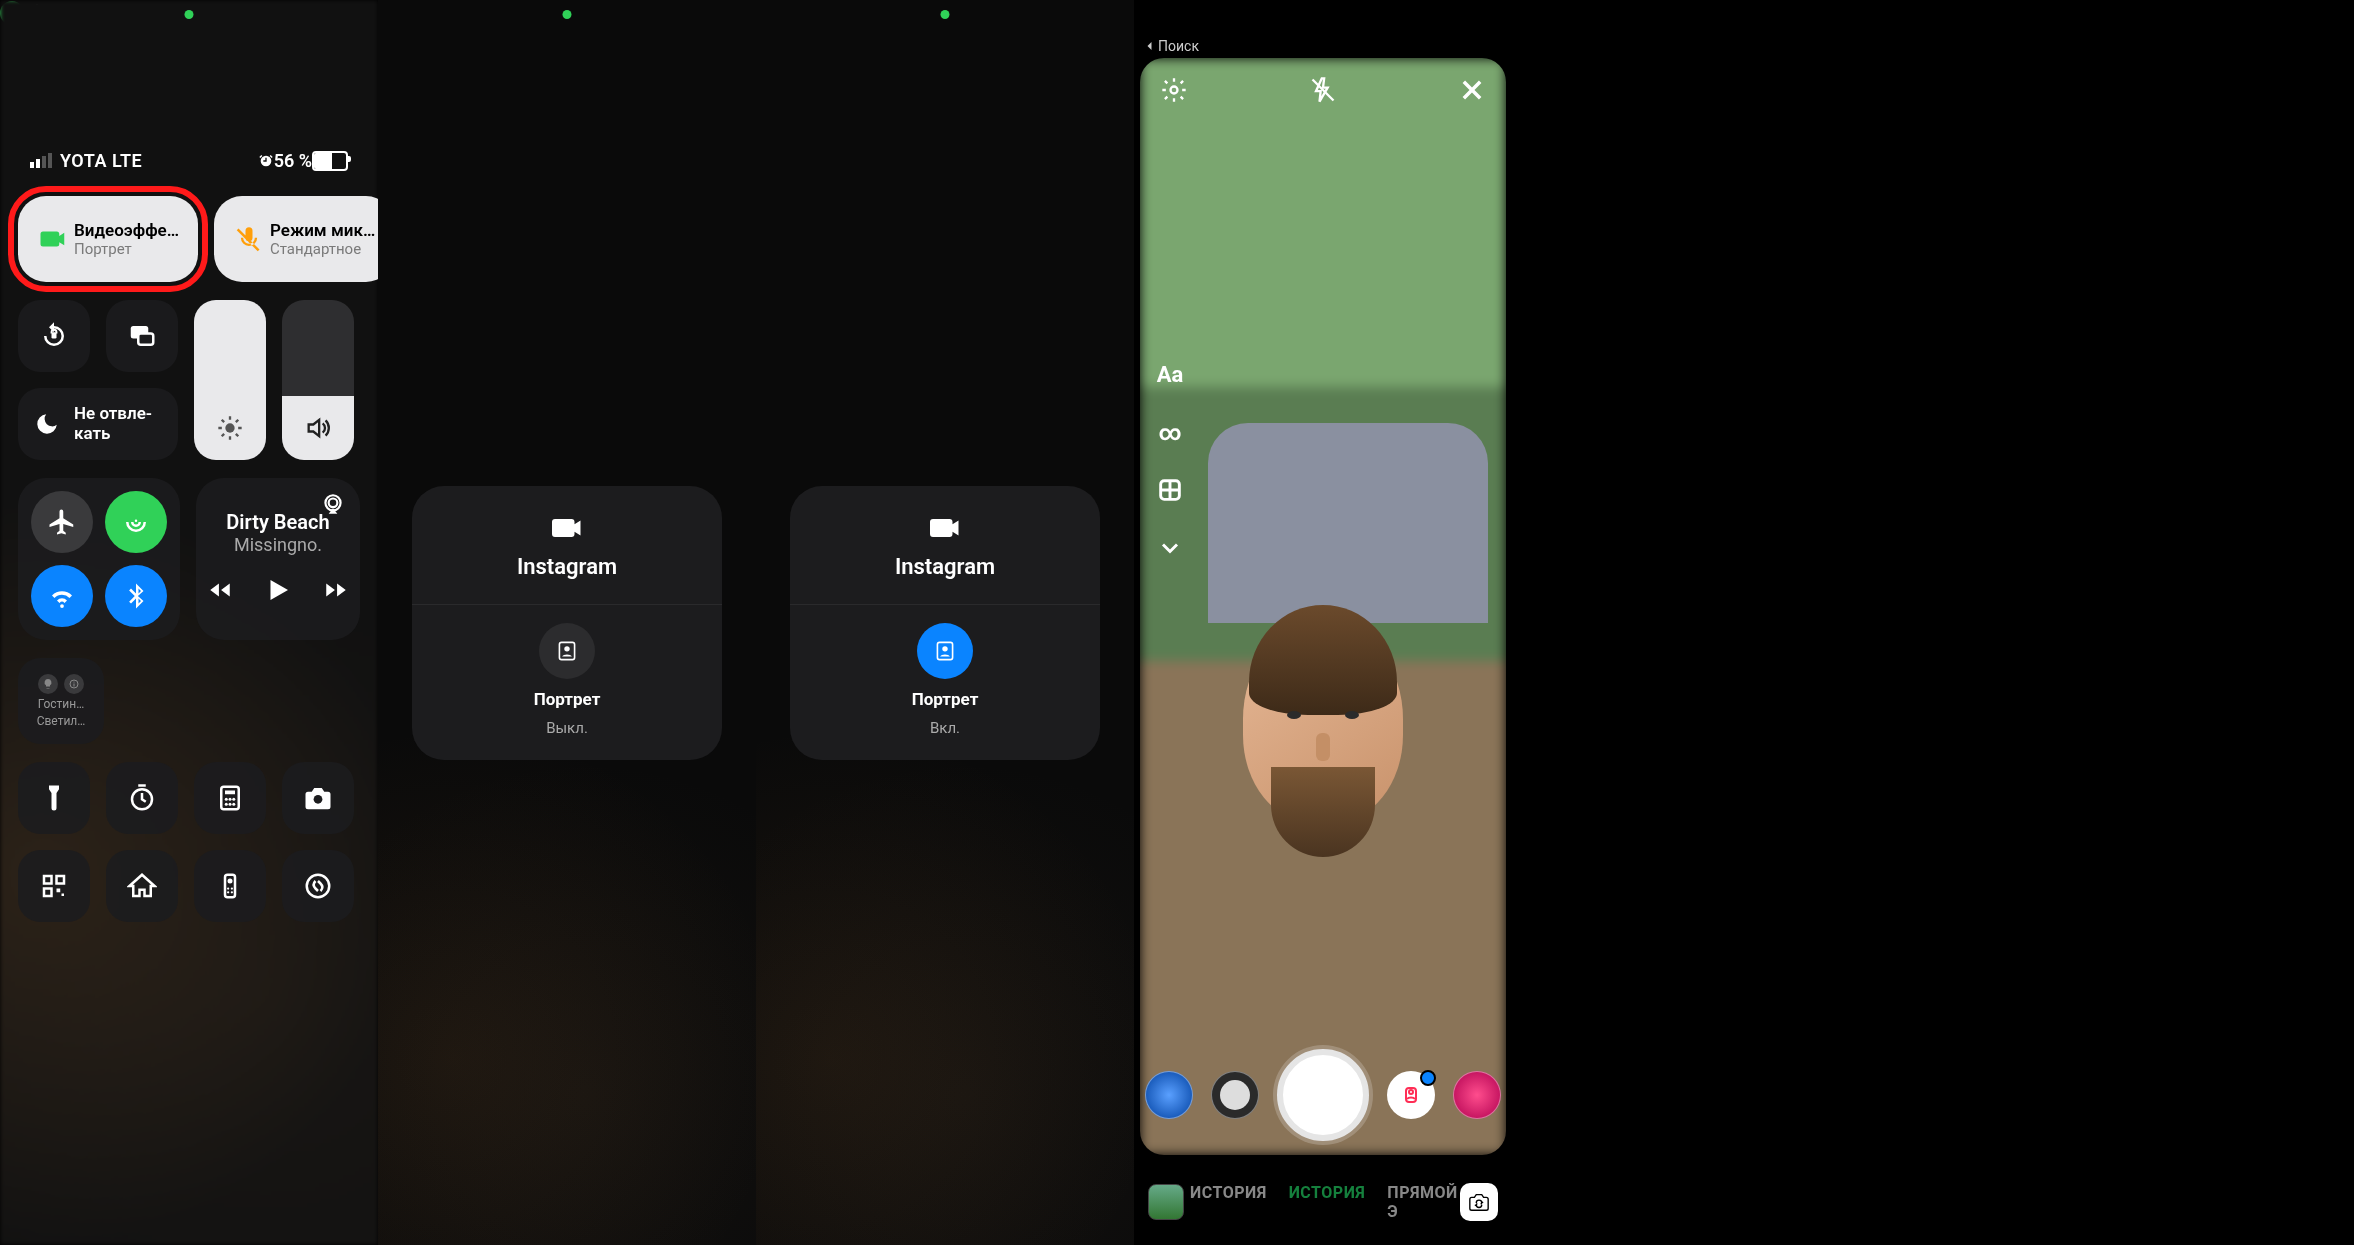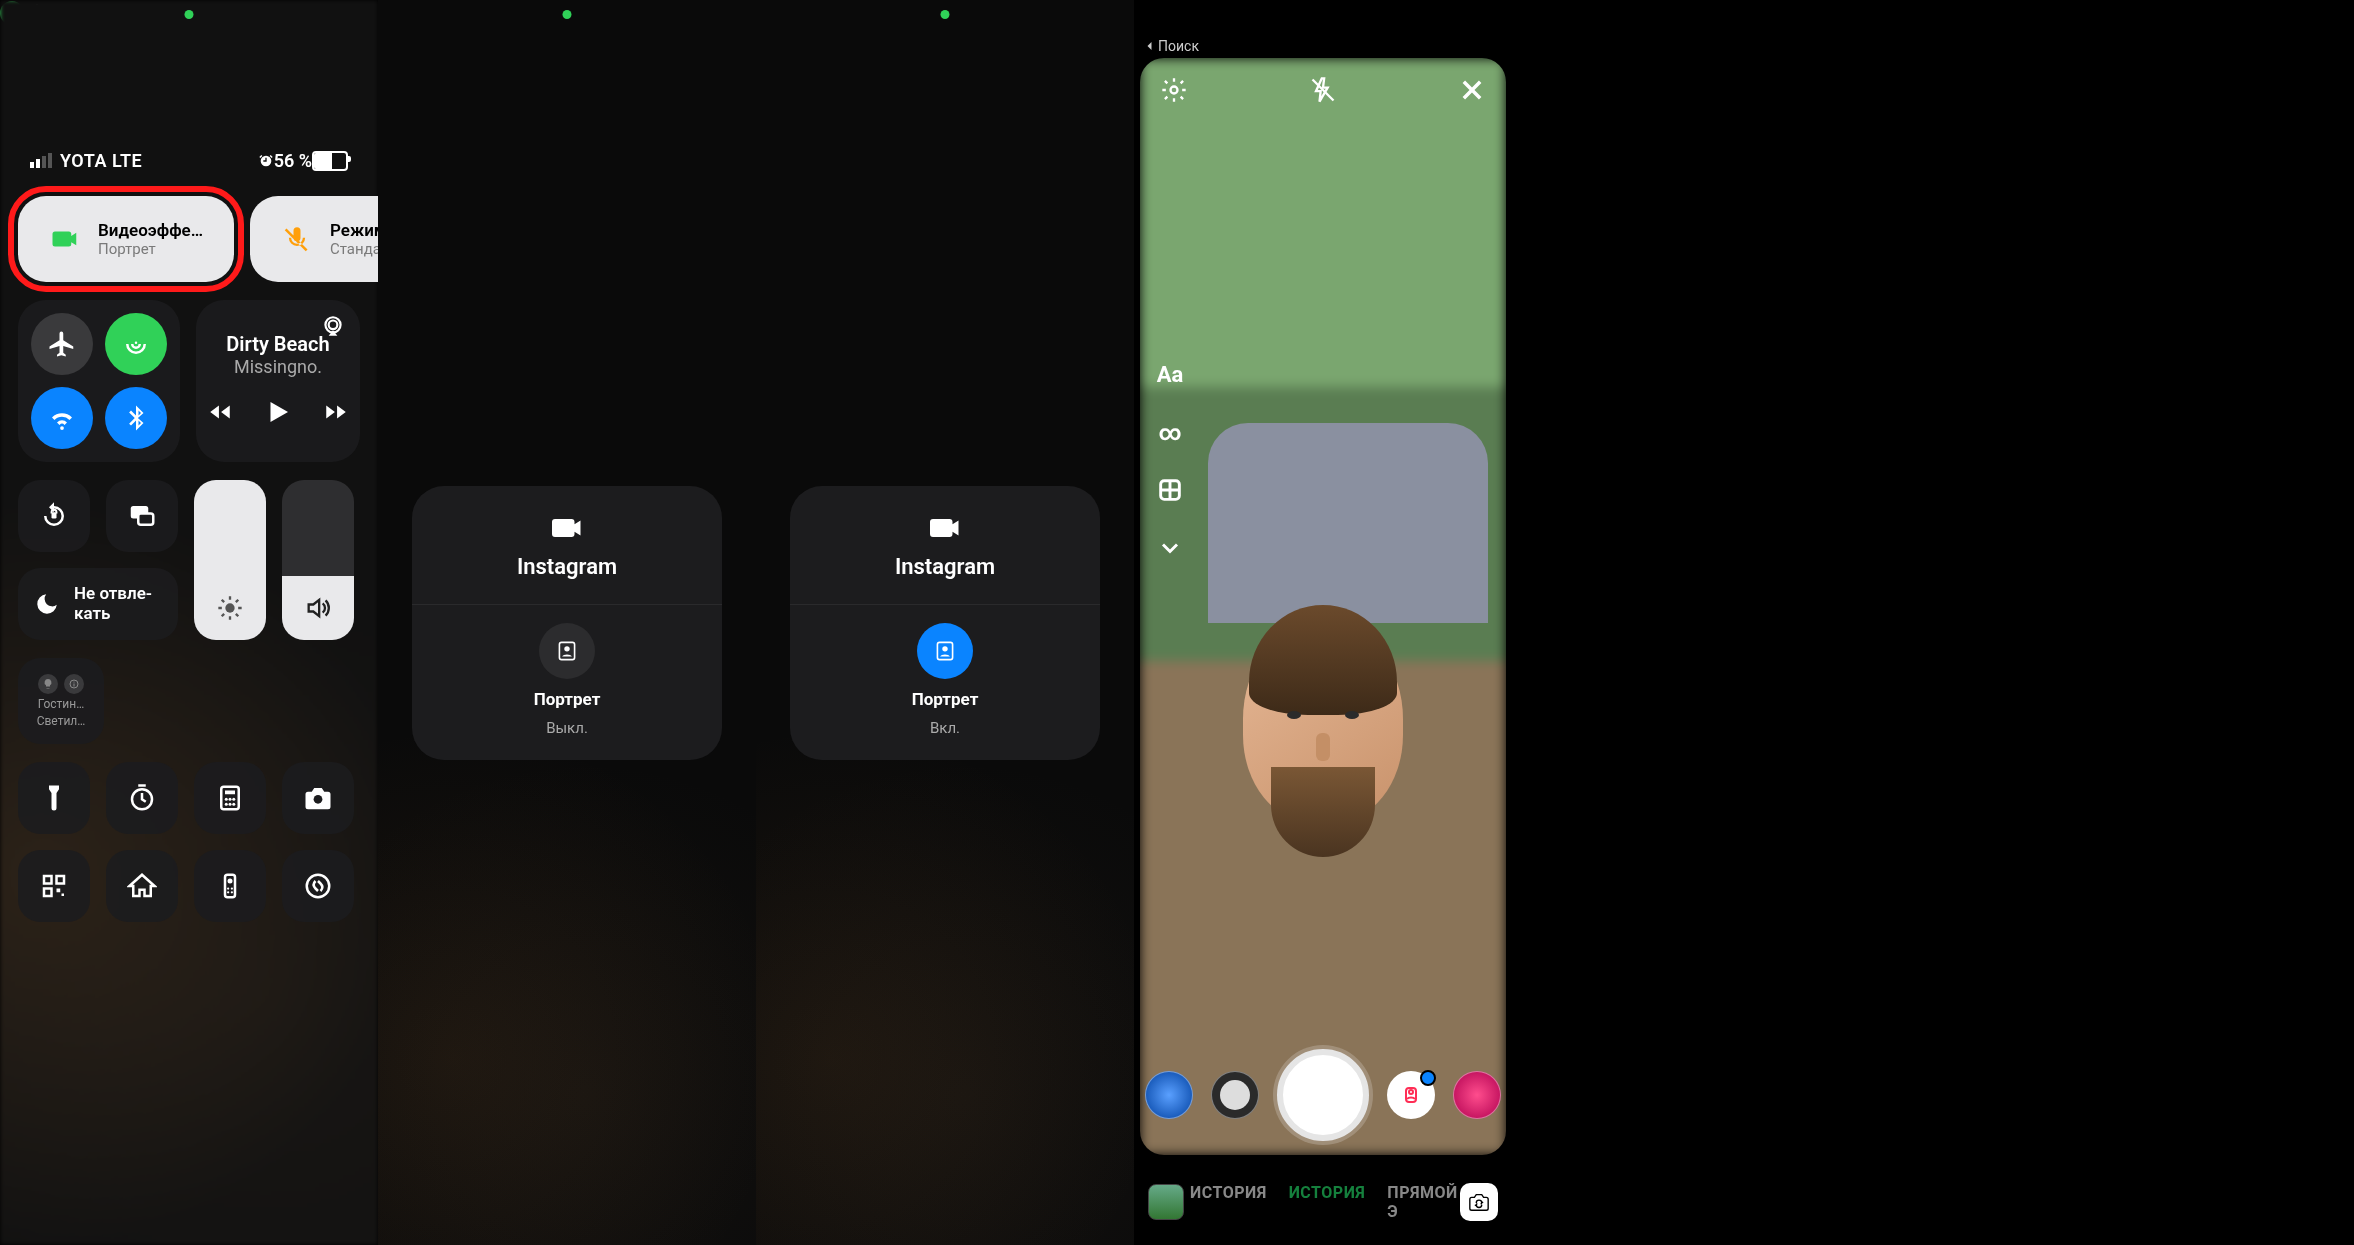--- a/index.html
+++ b/index.html
@@ -35,21 +35,21 @@
   .bars i:nth-child(1){height:6px} .bars i:nth-child(2){height:9px}
   .bars i:nth-child(3){height:12px;background:#555} .bars i:nth-child(4){height:15px;background:#555}
   .batt { width:32px; height:16px; border:2px solid #fff; border-radius:4px; position:relative; }
   .batt::after{content:"";position:absolute;right:-5px;top:3px;width:3px;height:6px;background:#fff;border-radius:0 2px 2px 0;}
   .batt i { display:block; width:56%; height:100%; background:#fff; border-radius:2px 0 0 2px; }
   .alarm { width:16px; height:16px; fill:#fff; }
 
   .cards-wrap { position:absolute; top:196px; left:18px; right:18px; }
   .row { display:flex; gap:16px; margin-bottom:18px; }
   .cc-card { background:rgba(28,28,30,.9); border-radius:28px; }
-  .eff-card { background:#e9e9eb; border-radius:28px; height:86px; flex:1; display:flex; align-items:center; gap:12px; padding:0 26px; }
+  .eff-card { background:#e9e9eb; border-radius:28px; height:86px; flex:1; display:flex; align-items:center; padding:0 14px; }
   .highlight { outline:6px solid #ff1a1a; outline-offset:4px; }
   .eff-ic { width:42px; height:42px; display:flex; align-items:center; justify-content:center; }
   .eff-txt { display:flex; flex-direction:column; line-height:1.2; overflow:hidden; }
   .eff-ttl { color:#000; font-size:17px; font-weight:600; white-space:nowrap; overflow:hidden; text-overflow:ellipsis; max-width:110px; }
   .eff-sub { color:#7a7a7a; font-size:15px; white-space:nowrap; overflow:hidden; text-overflow:ellipsis; max-width:110px; }
 
   .conn-box { width:162px; height:162px; border-radius:28px; display:flex; flex-wrap:wrap; align-content:center; justify-content:center; gap:12px; padding:12px; box-sizing:border-box; }
   .circle { width:62px; height:62px; border-radius:50%; display:flex; align-items:center; justify-content:center; }
   .c-dark { background:#3a3a3c; }
   .c-green{ background:#30d158; }
@@ -246,67 +246,20 @@
         </div>
         <div class="eff-card">
           <div class="eff-ic">
             <svg viewBox="0 0 24 24" width="28" height="28" fill="#ff9f0a">
                 <path d="M12 2a3 3 0 0 1 3 3v6a3 3 0 0 1-6 0V5a3 3 0 0 1 3-3zM5 11a7 7 0 0 0 14 0h-2a5 5 0 0 1-10 0zM3 3l18 18-1.5 1.5L1.5 4.5z"></path>
               </svg>
           </div>
           <div class="eff-txt">
             <span class="eff-ttl">Режим микр…</span>
             <span class="eff-sub">Стандартное</span>
-          </div>
-        </div>
-      </div>
-
-      <div class="row">
-        <div class="cc-card conn-box">
-          <div class="circle c-dark">
-            <svg viewBox="0 0 24 24">
-                <path d="M21 16v-2l-8-5V3.5a1.5 1.5 0 0 0-3 0V9l-8 5v2l8-2.5V19l-2 1.5V22l3.5-1 3.5 1v-1.5L13 19v-5.5z"></path>
-              </svg>
-          </div>
-          <div class="circle c-green">
-            <svg viewBox="0 0 24 24">
-                <path d="M12 4a8 8 0 0 1 8 8h-2a6 6 0 0 0-12 0H4a8 8 0 0 1 8-8zm0 4a4 4 0 0 1 4 4h-2a2 2 0 0 0-4 0H8a4 4 0 0 1 4-4zm0 4a1 1 0 1 1-1 1 1 1 0 0 1 1-1z" transform="rotate(180 12 12)"></path>
-              </svg>
-          </div>
-          <div class="circle c-blue">
-            <svg viewBox="0 0 24 24">
-                <path d="M12 18.5a1.5 1.5 0 1 0 1.5 1.5A1.5 1.5 0 0 0 12 18.5zM4 11.5l2 2a8.5 8.5 0 0 1 12 0l2-2a11.3 11.3 0 0 0-16 0zm4 4 2 2a2.8 2.8 0 0 1 4 0l2-2a5.7 5.7 0 0 0-8 0z"></path>
-              </svg>
-          </div>
-          <div class="circle c-blue">
-            <svg viewBox="0 0 24 24">
-                <path d="M12 2l6 6-4.5 4L18 16l-6 6V14l-4 4-1.5-1.5L11 12 6.5 7.5 8 6l4 4V2zm2 4v4l2-2zm0 8v4l2-2z"></path>
-              </svg>
-          </div>
-        </div>
-        <div class="cc-card media-box">
-          <div class="airplay">
-            <svg viewBox="0 0 24 24">
-                <circle cx="12" cy="10" r="7"></circle>
-                <circle cx="12" cy="10" r="4"></circle>
-                <path d="M8 20l4-5 4 5z" fill="#fff" stroke="none"></path>
-              </svg>
-          </div>
-          <div class="media-ttl">Dirty Beach</div>
-          <div class="media-sub">Missingno.</div>
-          <div class="media-ctrl">
-            <span><svg viewBox="0 0 24 24">
-                  <path d="M11 6v12L3 12zM21 6v12l-8-6z"></path>
-                </svg></span>
-            <span class="play"><svg viewBox="0 0 24 24">
-                  <path d="M6 4l14 8-14 8z"></path>
-                </svg></span>
-            <span><svg viewBox="0 0 24 24">
-                  <path d="M3 6l8 6-8 6zM13 6l8 6-8 6z"></path>
-                </svg></span>
           </div>
         </div>
       </div>
 
       <div class="row">
         <div class="col">
           <div class="row-tiles">
             <div class="cc-card tile">
               <svg viewBox="0 0 24 24">
                   <path d="M12 4V1L8 5l4 4V6a6 6 0 0 1 0 12v2a8 8 0 0 0 0-16zm-6 8H4a8 8 0 0 0 8 8v-2a6 6 0 0 1-6-6z"></path>
@@ -342,20 +295,67 @@
         </div>
         <div class="slider vol">
           <div class="fill"></div>
           <svg viewBox="0 0 24 24">
               <path d="M4 9h4l5-4v14l-5-4H4zM16 8a5 5 0 0 1 0 8M18.5 5.5a9 9 0 0 1 0 13" fill="none" stroke="#222" stroke-width="2"></path>
             </svg>
         </div>
       </div>
 
       <div class="row">
+        <div class="cc-card conn-box">
+          <div class="circle c-dark">
+            <svg viewBox="0 0 24 24">
+                <path d="M21 16v-2l-8-5V3.5a1.5 1.5 0 0 0-3 0V9l-8 5v2l8-2.5V19l-2 1.5V22l3.5-1 3.5 1v-1.5L13 19v-5.5z"></path>
+              </svg>
+          </div>
+          <div class="circle c-green">
+            <svg viewBox="0 0 24 24">
+                <path d="M12 4a8 8 0 0 1 8 8h-2a6 6 0 0 0-12 0H4a8 8 0 0 1 8-8zm0 4a4 4 0 0 1 4 4h-2a2 2 0 0 0-4 0H8a4 4 0 0 1 4-4zm0 4a1 1 0 1 1-1 1 1 1 0 0 1 1-1z" transform="rotate(180 12 12)"></path>
+              </svg>
+          </div>
+          <div class="circle c-blue">
+            <svg viewBox="0 0 24 24">
+                <path d="M12 18.5a1.5 1.5 0 1 0 1.5 1.5A1.5 1.5 0 0 0 12 18.5zM4 11.5l2 2a8.5 8.5 0 0 1 12 0l2-2a11.3 11.3 0 0 0-16 0zm4 4 2 2a2.8 2.8 0 0 1 4 0l2-2a5.7 5.7 0 0 0-8 0z"></path>
+              </svg>
+          </div>
+          <div class="circle c-blue">
+            <svg viewBox="0 0 24 24">
+                <path d="M12 2l6 6-4.5 4L18 16l-6 6V14l-4 4-1.5-1.5L11 12 6.5 7.5 8 6l4 4V2zm2 4v4l2-2zm0 8v4l2-2z"></path>
+              </svg>
+          </div>
+        </div>
+        <div class="cc-card media-box">
+          <div class="airplay">
+            <svg viewBox="0 0 24 24">
+                <circle cx="12" cy="10" r="7"></circle>
+                <circle cx="12" cy="10" r="4"></circle>
+                <path d="M8 20l4-5 4 5z" fill="#fff" stroke="none"></path>
+              </svg>
+          </div>
+          <div class="media-ttl">Dirty Beach</div>
+          <div class="media-sub">Missingno.</div>
+          <div class="media-ctrl">
+            <span><svg viewBox="0 0 24 24">
+                  <path d="M11 6v12L3 12zM21 6v12l-8-6z"></path>
+                </svg></span>
+            <span class="play"><svg viewBox="0 0 24 24">
+                  <path d="M6 4l14 8-14 8z"></path>
+                </svg></span>
+            <span><svg viewBox="0 0 24 24">
+                  <path d="M3 6l8 6-8 6zM13 6l8 6-8 6z"></path>
+                </svg></span>
+          </div>
+        </div>
+      </div>
+
+      <div class="row">
         <div class="acc-tile">
           <div class="dots">
             <div class="d">
                 <svg viewBox="0 0 24 24">
                   <path d="M9 21h6v-1H9zm3-19a7 7 0 0 0-4 12.7V17h8v-2.3A7 7 0 0 0 12 2z"></path>
                 </svg>
               </div>
             <div class="d">
                 <svg viewBox="0 0 24 24">
                   <circle cx="12" cy="12" r="8" fill="none" stroke="#888" stroke-width="2"></circle>

